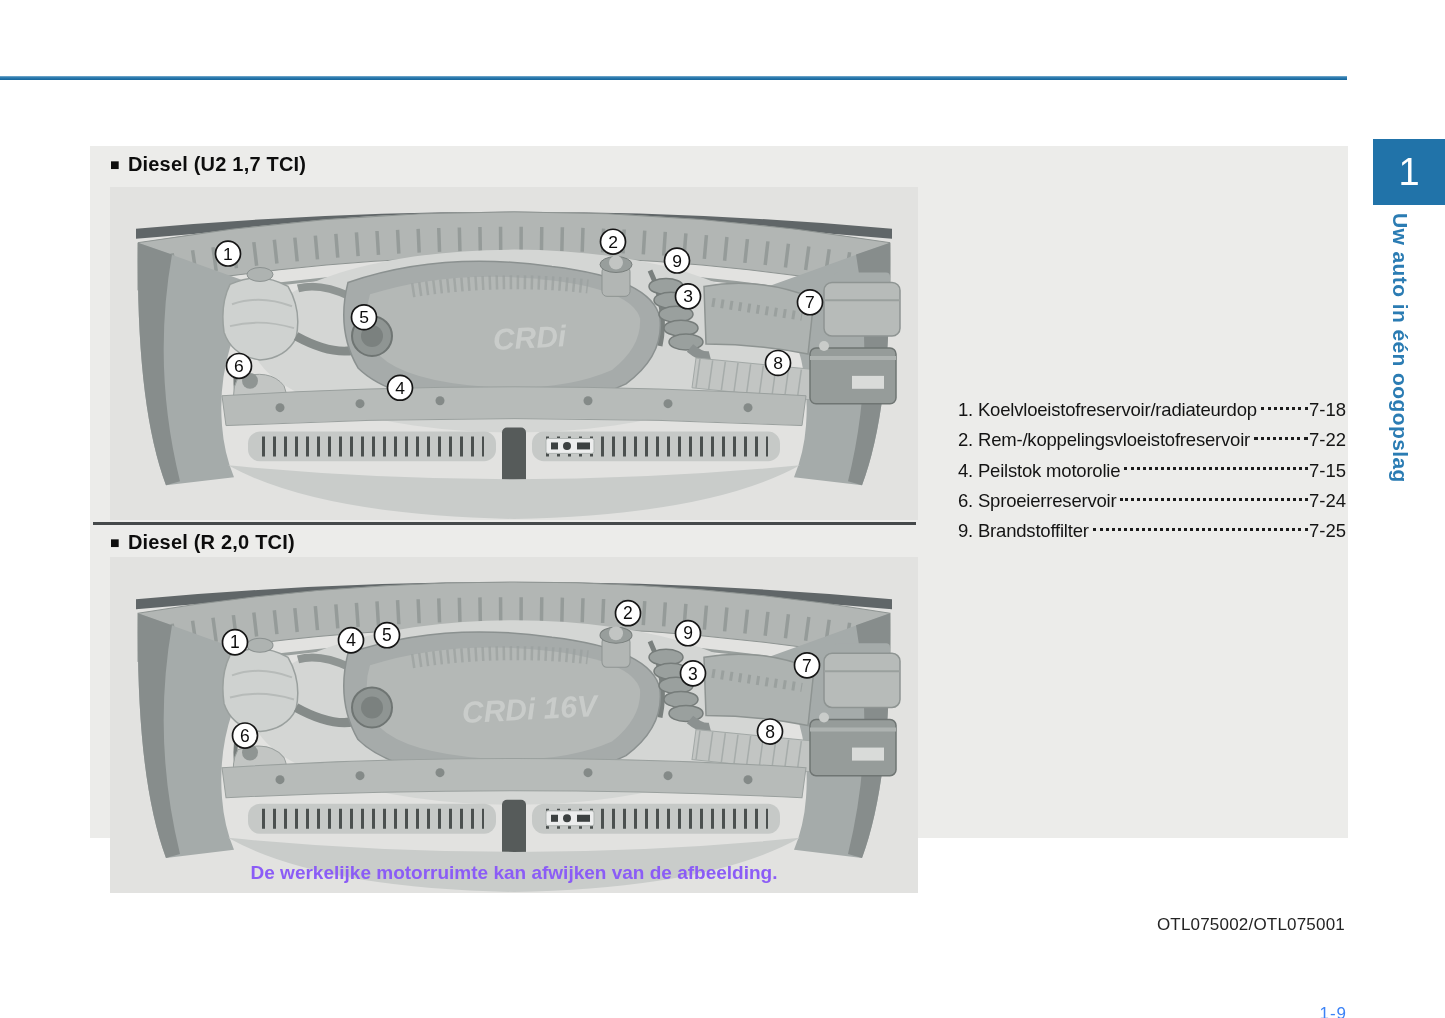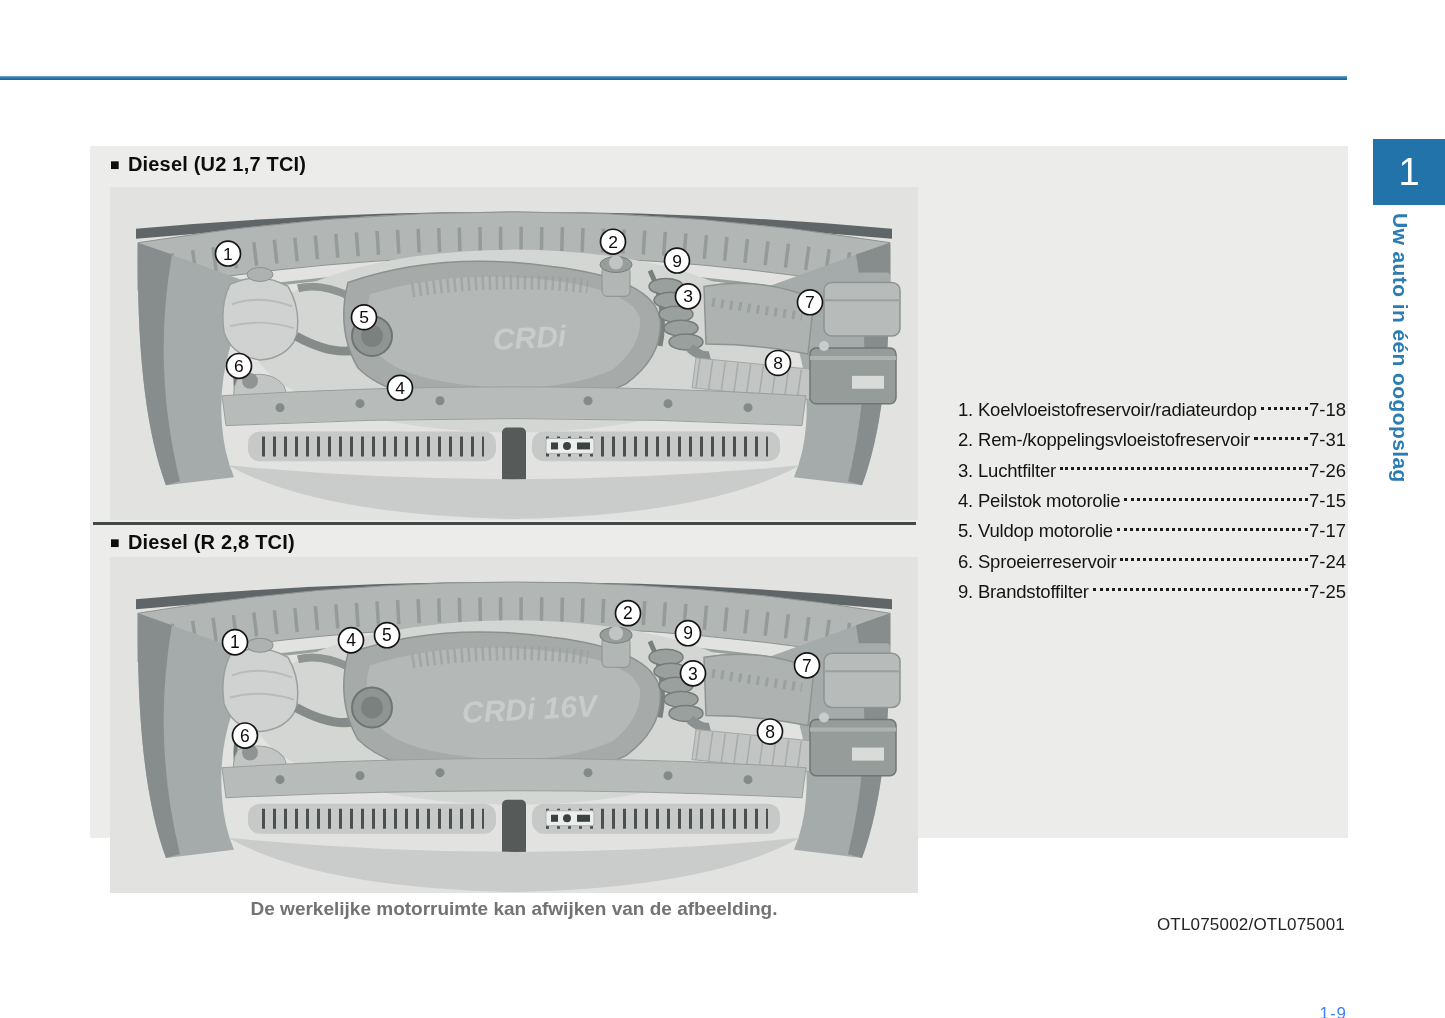--- a/index.html
+++ b/index.html
@@ -19,22 +19,22 @@
   .hdr-1 { top:7px; }
   .hdr-2 { top:385px; }
 
   .illus { position:absolute; left:20px; width:808px; background:#e2e2e0; }
   .illus-1 { top:41px; height:333px; }
   .illus-2 { top:411px; height:336px; }
   .illus svg { display:block; width:100%; height:100%; }
 
   .divider { position:absolute; left:3px; top:376px; width:823px; height:2.5px; background:#45494a; }
 
-  .caption { position:absolute; left:20px; top:752px; width:808px; text-align:center;
-             font-weight:bold; font-size:19px; color:#737373; }
+  .caption { position:absolute; left:20px; top:716px; width:808px; text-align:center;
+             font-weight:bold; font-size:19px; color:#8b5cf6; }
 
   .legend { position:absolute; left:868px; top:249px; width:388px; font-size:18.5px; color:#141414; }
   .leg-row { display:flex; align-items:center; height:30.3px; }
   .leg-text { white-space:nowrap; letter-spacing:-0.2px; }
   .leg-leader { flex:1 1 auto; min-width:8px; border-bottom:3px dotted #1c1c1c; margin:0 1px 4px 4px; }
   .leg-page { white-space:nowrap; }
 
   .image-code { position:absolute; right:3px; top:769px; font-size:17px; color:#242424; letter-spacing:0.2px; }
 
   .page-number { position:absolute; top:1004px; right:98px; font-size:17px; color:#3b82f6; letter-spacing:1px; }
@@ -199,21 +199,21 @@
               <circle cx="290" cy="202" r="12.5" fill="#ffffff" stroke="#161616" stroke-width="1.7"></circle>
               <text x="290" y="208.2" text-anchor="middle" font-size="17.5" fill="#0c0c0c">4</text>
             </g>
           </g>
   </svg>
       </div>
 
     <div class="divider"></div>
 
     <h2 class="section-header hdr-2">
-      <span class="bullet">■</span><span>Diesel (R 2,8 TCI)</span>
+      <span class="bullet">■</span><span>Diesel (R 2,0 TCI)</span>
     </h2>
     <div class="illus illus-2">
         <svg viewBox="0 0 808 335" preserveAspectRatio="none">
     <rect x="0" y="0" width="808" height="335" fill="#e2e2e0"></rect>
 
     <path d="M26 42 Q404 8 782 42 L782 52 Q404 18 26 52 Z" fill="#606668"></path>
 
     <path d="M28 104 Q404 36 780 104 L780 56 Q404 -6 28 56 Z" fill="#b2b6b4" stroke="#8e9492"></path>
     <path d="M42 82 Q404 22 766 82" fill="none" stroke="#959b99" stroke-width="24" stroke-dasharray="3.5 17"></path>
     <path d="M62 114 Q404 52 746 114" fill="none" stroke="#9aa09e" stroke-width="3"></path>
@@ -357,36 +357,26 @@
 
     <div class="legend">
         <div class="leg-row">
           <span class="leg-text">1. Koelvloeistofreservoir/radiateurdop</span>
           <span class="leg-leader"></span>
           <span class="leg-page">7-18</span>
         </div>
         <div class="leg-row">
           <span class="leg-text">2. Rem-/koppelingsvloeistofreservoir</span>
           <span class="leg-leader"></span>
-          <span class="leg-page">7-31</span>
-        </div>
-        <div class="leg-row">
-          <span class="leg-text">3. Luchtfilter</span>
-          <span class="leg-leader"></span>
-          <span class="leg-page">7-26</span>
+          <span class="leg-page">7-22</span>
         </div>
         <div class="leg-row">
           <span class="leg-text">4. Peilstok motorolie</span>
           <span class="leg-leader"></span>
           <span class="leg-page">7-15</span>
-        </div>
-        <div class="leg-row">
-          <span class="leg-text">5. Vuldop motorolie</span>
-          <span class="leg-leader"></span>
-          <span class="leg-page">7-17</span>
         </div>
         <div class="leg-row">
           <span class="leg-text">6. Sproeierreservoir</span>
           <span class="leg-leader"></span>
           <span class="leg-page">7-24</span>
         </div>
         <div class="leg-row">
           <span class="leg-text">9. Brandstoffilter</span>
           <span class="leg-leader"></span>
           <span class="leg-page">7-25</span>

